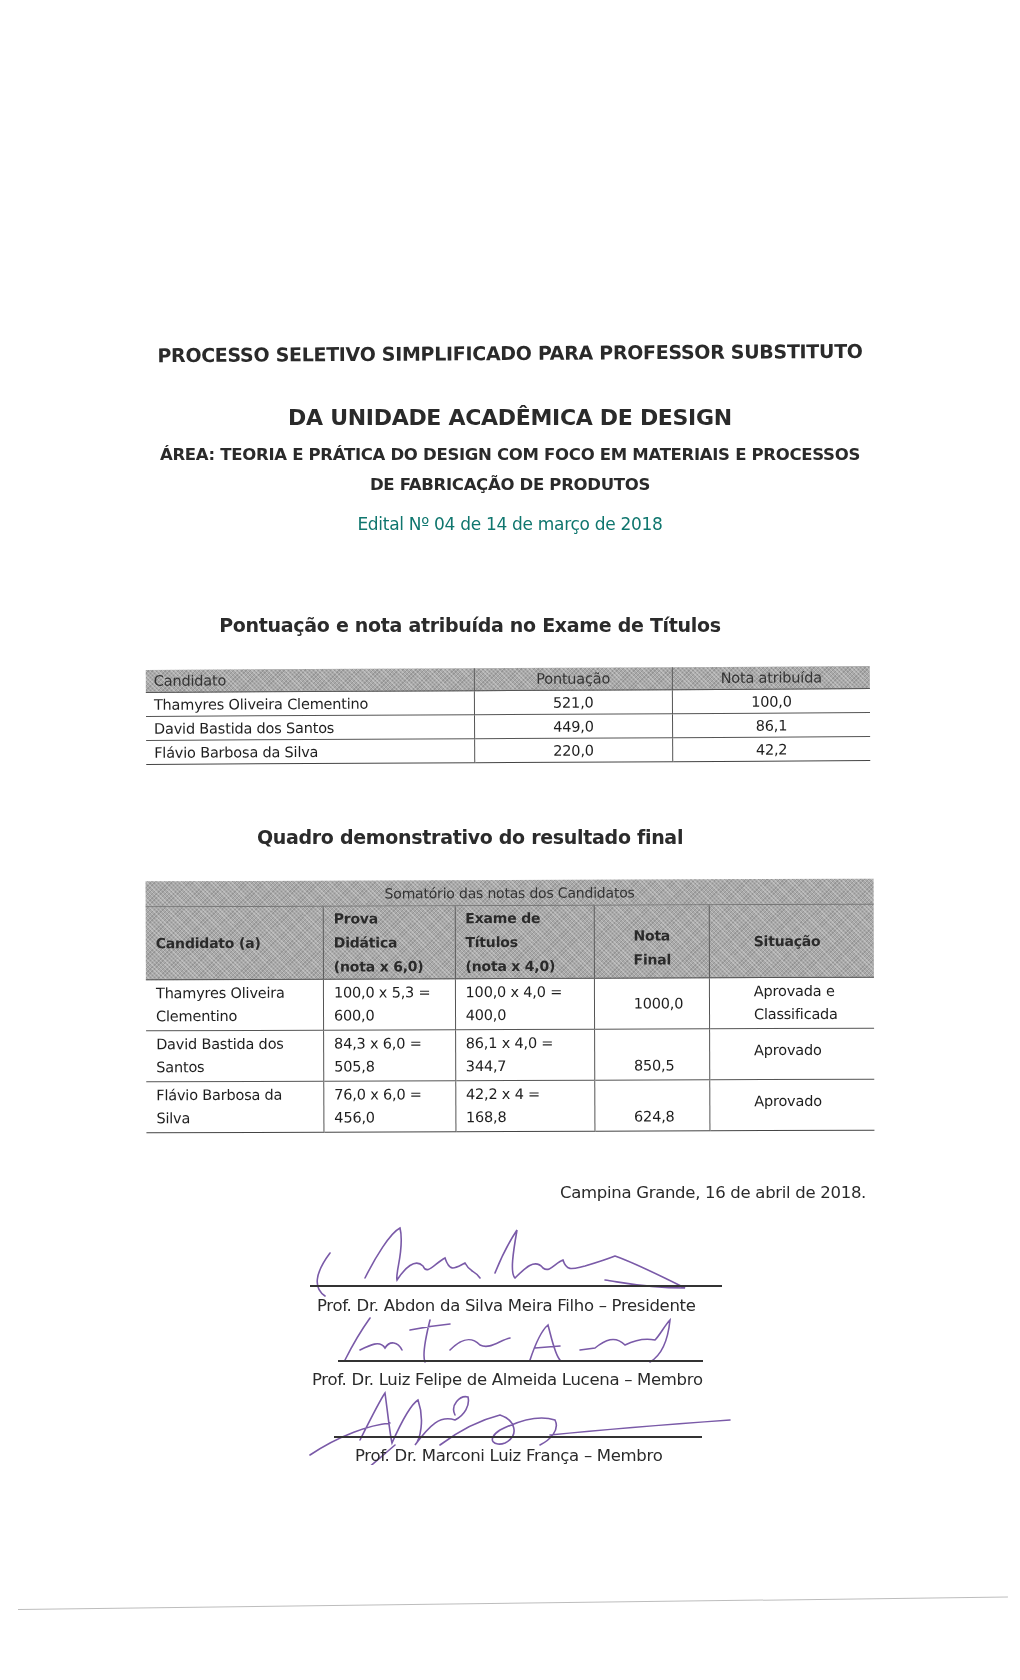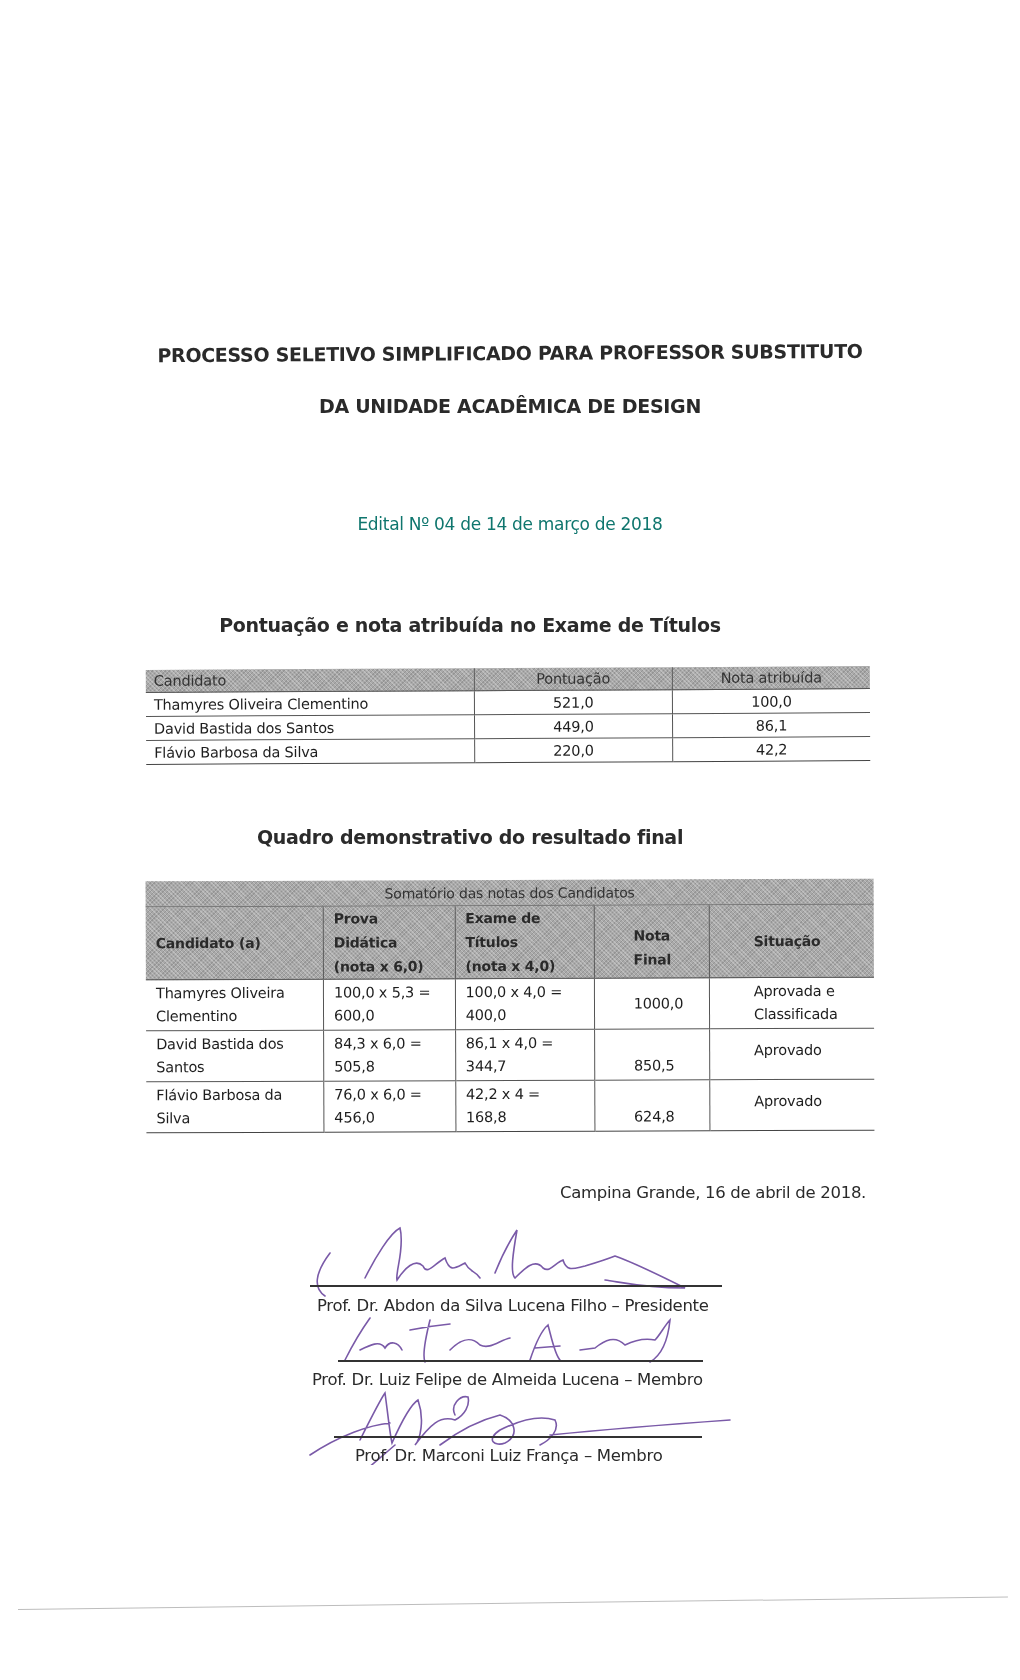--- a/index.html
+++ b/index.html
@@ -6,21 +6,21 @@
   body {
     width: 1020px; height: 1680px; background: #ffffff; position: relative; overflow: hidden;
     font-family: "Liberation Sans", "DejaVu Sans", sans-serif; color: #1f1f1f;
   }
   .abs { position: absolute; }
   .title {
     left: 0; width: 1020px; text-align: center; font-weight: bold; color: #2a2a2a;
     font-family: "DejaVu Sans", sans-serif; letter-spacing: -0.3px;
   }
   .t1 { top: 342px; font-size: 19px; transform: rotate(-0.35deg); }
-  .t2 { top: 395px; font-size: 19px; }
+  .t2 { top: 405px; font-size: 22px; }
   .t3 { top: 440px; font-size: 16.5px; line-height: 30px; }
   .t4 { top: 514px; font-size: 17px; font-weight: normal; color: #0f766e; }
   .sec-title { left: 0; width: 940px; text-align: center; font-weight: bold; font-size: 19px; color: #2b2b2b; font-family: "DejaVu Sans", sans-serif; letter-spacing: -0.3px; }
   .s1 { top: 614px; }
   .s2 { top: 826px; }
 
   table { border-collapse: collapse; font-family: "DejaVu Sans", sans-serif; font-size: 14.5px; color: #1e1e1e; letter-spacing: -0.2px; }
   .hatch {
     background-color: #a9a9a9;
     background-image: repeating-linear-gradient(45deg, rgba(255,255,255,0.25) 0 1px, transparent 1px 3px),
@@ -55,20 +55,22 @@
   .sig-name { position: absolute; font-size: 16.5px; font-family: "DejaVu Sans", sans-serif; color: #2a2a2a; letter-spacing: -0.3px; white-space: nowrap; }
   .signature { position: absolute; }
   .scan-line { position: absolute; left: 18px; top: 1609px; width: 990px; height: 1px; background: #bdbdbd; transform: rotate(-0.72deg); transform-origin: left center; }
 </style>
 </head>
 <body>
 
 <div class="abs title t1">PROCESSO SELETIVO SIMPLIFICADO PARA PROFESSOR SUBSTITUTO</div>
 <div class="abs title t2">DA UNIDADE ACADÊMICA DE DESIGN</div>
 <div class="abs title t3">
+  <div>ÁREA: TEORIA E PRÁTICA DO DESIGN COM FOCO EM MATERIAIS E PROCESSOS</div>
+  <div>DE FABRICAÇÃO DE PRODUTOS</div>
 </div>
 <div class="abs title t4">Edital Nº 04 de 14 de março de 2018</div>
 
 <div class="abs sec-title s1">Pontuação e nota atribuída no Exame de Títulos</div>
 
 <table id="tbl1" class="abs">
   <thead>
     <tr class="hatch">
       <th class="c1">Candidato</th>
       <th class="c2">Pontuação</th>
@@ -166,21 +168,21 @@
     </tr>
   </tbody>
 </table>
 
 <div class="abs date">Campina Grande, 16 de abril de 2018.</div>
 
 <svg class="signature" style="left:305px; top:1218px;" width="420" height="80" viewBox="0 0 420 80">
   <path d="M25 35 C10 55, 8 70, 20 78 M60 60 C70 40, 85 15, 95 10 C100 30, 90 55, 92 62 C100 50, 110 40, 118 48 C122 58, 130 45, 140 40 C145 55, 150 50, 160 45 C165 55, 170 52, 175 60 M190 55 C200 30, 210 15, 212 12 C208 35, 205 55, 210 60 C220 50, 230 40, 238 50 C245 55, 250 45, 258 42 C262 55, 270 50, 280 48 C290 45, 300 42, 310 38 C330 45, 360 60, 380 70 C340 70, 320 65, 300 62" stroke="#7a5aa8" stroke-width="1.6" fill="none" stroke-linecap="round"></path>
 </svg>
 <div class="sig-line" style="left:310px; top:1285px; width:412px;"></div>
-<div class="sig-name" style="left:317px; top:1296px;">Prof. Dr. Abdon da Silva Lucena Filho – Presidente</div>
+<div class="sig-name" style="left:317px; top:1296px;">Prof. Dr. Abdon da Silva Meira Filho – Presidente</div>
 
 <svg class="signature" style="left:330px; top:1310px;" width="360" height="60" viewBox="0 0 360 60">
   <path d="M15 50 C25 30, 35 15, 40 8 M30 40 C40 35, 50 30, 55 38 C60 30, 68 32, 72 40 M80 20 C90 18, 110 15, 120 14 M100 10 C95 30, 92 45, 95 52 M120 40 C130 30, 140 25, 150 35 C160 40, 170 30, 180 28 M200 50 C205 35, 212 20, 218 15 C222 30, 225 45, 230 50 M205 38 L230 36 M250 40 L265 38 C275 30, 285 25, 295 35 C305 30, 315 28, 325 30 C330 25, 335 15, 340 10 C338 30, 332 45, 320 52" stroke="#7a5aa8" stroke-width="1.6" fill="none" stroke-linecap="round"></path>
 </svg>
 <div class="sig-line" style="left:338px; top:1360px; width:365px;"></div>
 <div class="sig-name" style="left:312px; top:1370px;">Prof. Dr. Luiz Felipe de Almeida Lucena – Membro</div>
 
 <svg class="signature" style="left:300px; top:1385px;" width="450" height="80" viewBox="0 0 450 80">
   <path d="M10 70 C40 50, 70 40, 90 38 M60 55 C70 35, 80 15, 85 8 C88 30, 90 50, 92 58 C100 40, 110 20, 118 15 C125 35, 120 55, 115 60 C130 40, 140 30, 155 35 C165 30, 170 20, 168 12 C160 10, 150 20, 155 30 M140 60 C160 45, 180 35, 200 30 C215 35, 220 50, 205 58 C195 62, 185 55, 200 45 C220 35, 240 30, 255 35 C260 45, 250 55, 240 60 M250 50 C300 45, 360 40, 430 35 M60 90 L95 60" stroke="#7a5aa8" stroke-width="1.6" fill="none" stroke-linecap="round"></path>
 </svg>

